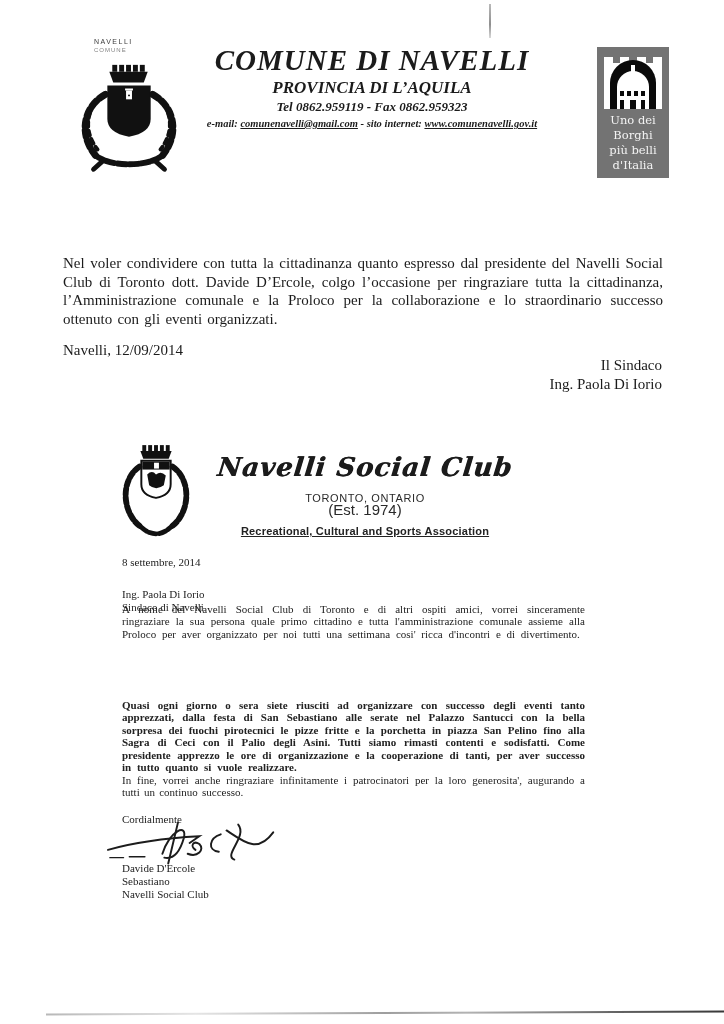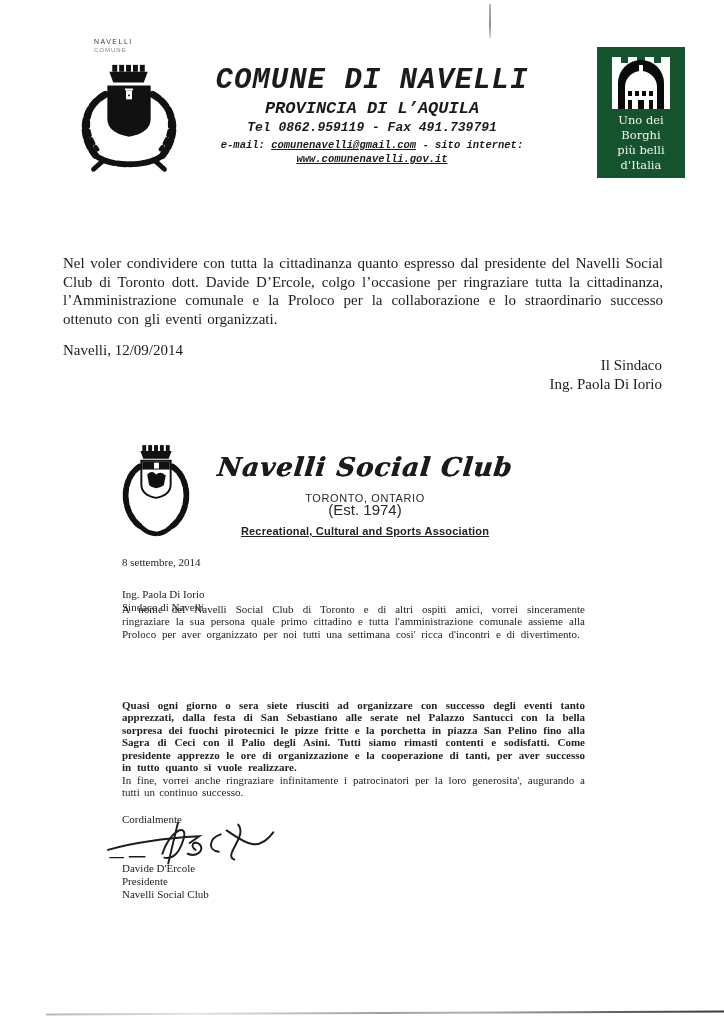--- a/index.html
+++ b/index.html
@@ -18,30 +18,30 @@
     background:linear-gradient(to right, rgba(0,0,0,.28), rgba(0,0,0,.10) 22%, rgba(0,0,0,.38) 50%, rgba(0,0,0,.30) 62%, rgba(0,0,0,.62) 85%, rgba(0,0,0,.78)); }
 
   
   .crest-wrap { position:absolute; left:62px; top:38px; width:140px; text-align:left; }
   .crest-caption { margin-left:32px; font-family:"Liberation Sans",sans-serif;
     font-size:7px; letter-spacing:1.5px; line-height:8px; color:#3a3a3a; }
   .crest-caption .l2 { display:block; font-size:6px; letter-spacing:1px; opacity:.65; filter:blur(.3px); }
   .crest-wrap svg { display:block; margin:10px 0 0 4px; }
 
   .header-center { position:absolute; left:168px; top:44px; width:408px; text-align:center;
-    font-family:Liberation Mono, monospace; font-style:italic; font-weight:bold;margin-top:21px; }
+    font-family:Liberation Serif, serif; font-style:italic; font-weight:bold; }
   .h-title   { font-size:29px; line-height:32px; letter-spacing:1px; }
   .h-subtitle{ font-size:17px; line-height:20px; margin-top:2px; }
   .h-address { font-size:12px; line-height:15px; margin-top:3px; }
   .h-phone   { font-size:13px; line-height:16px; margin-top:1px; }
   .h-email   { font-size:10.5px; line-height:14px; margin-top:2px; }
   .u { text-decoration:underline; }
 
-  .borghi-badge { position:absolute; left:597px; top:47px; width:88px; height:131px;
-    background:#14532d; text-align:center; }
+  .borghi-badge { position:absolute; left:597px; top:47px; width:72px; height:131px;
+    background:#737373; text-align:center; }
   .borghi-badge svg { display:block; margin:0 auto; }
   .badge-text { font-family:"DejaVu Serif", serif; color:#f3f3f3;
     font-size:11.5px; line-height:15px; margin-top:2px; }
 
   
   .letter1-body { position:absolute; left:63px; top:254px; width:600px;
     font-size:15px; line-height:18.6px; text-align:justify; word-spacing:1.5px; }
   .letter1-date { position:absolute; left:63px; top:342px; font-size:15px; }
   .letter1-signoff { position:absolute; right:62px; top:356px; text-align:right;
     font-size:15px; line-height:18.8px; }
@@ -104,21 +104,21 @@
         <path d="M94 34 C108 48 110 68 96 86" stroke-width="4" stroke-dasharray="5 4"></path>
         <path d="M30 92 C45 104 83 104 98 92" stroke-width="6" stroke-dasharray="9 3"></path>
         <path d="M38 97 l-10 9 M90 97 l10 9" stroke-width="5"></path>
       </g>
     </svg>
   </div>
 
   <div class="header-center">
     <div class="h-title">COMUNE DI NAVELLI</div>
     <div class="h-subtitle">PROVINCIA DI L’AQUILA</div>
-    <div class="h-phone">Tel 0862.959119 - Fax 491.739791</div>
+    <div class="h-phone">Tel 0862.959119 - Fax 0862.959323</div>
     <div class="h-email"><span>e-mail: </span><span class="u">comunenavelli@gmail.com</span><span> - sito internet: </span><span class="u">www.comunenavelli.gov.it</span></div>
   </div>
 
   <div class="borghi-badge">
     <svg width="72" height="64" viewBox="0 0 72 64">
       <path fill="#fff" d="M7 62 V10 h9 v6 h7 v-6 h9 v6 h8 v-6 h9 v6 h7 v-6 h9 v52 Z"></path>
       <path fill="#0a0a0a" d="M13 62 V36 a23 23 0 0 1 46 0 v26 Z"></path>
       <g fill="#fff">
         <rect x="20" y="40" width="32" height="22"></rect>
         <path d="M20 40 a16 16 0 0 1 32 0 Z"></path>
@@ -201,17 +201,17 @@
         <path d="M84 34 C94 38 102 30 96 24 C90 20 86 26 92 30"></path>
         <path d="M118 14 C106 18 104 30 116 32"></path>
         <path d="M136 4 C146 16 120 36 132 40"></path>
         <path d="M124 10 C142 22 156 34 172 12"></path>
       </g>
     </svg>
   </div>
 
   <div class="inner signer-block">
     <div>Davide D'Ercole</div>
-    <div>Presidente</div>
+    <div>Sebastiano</div>
     <div>Navelli Social Club</div>
   </div>
 
 </div>
 
 </body></html>

